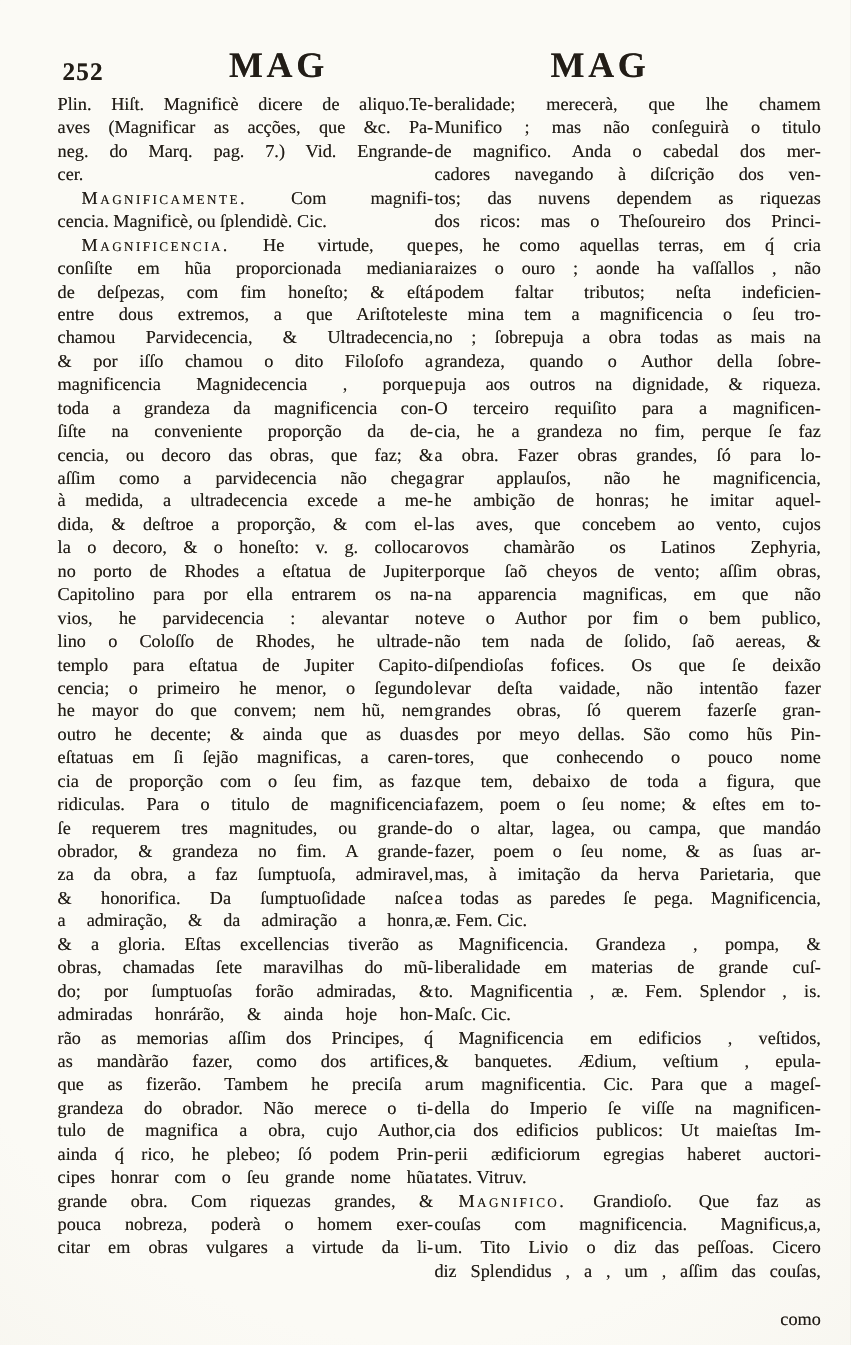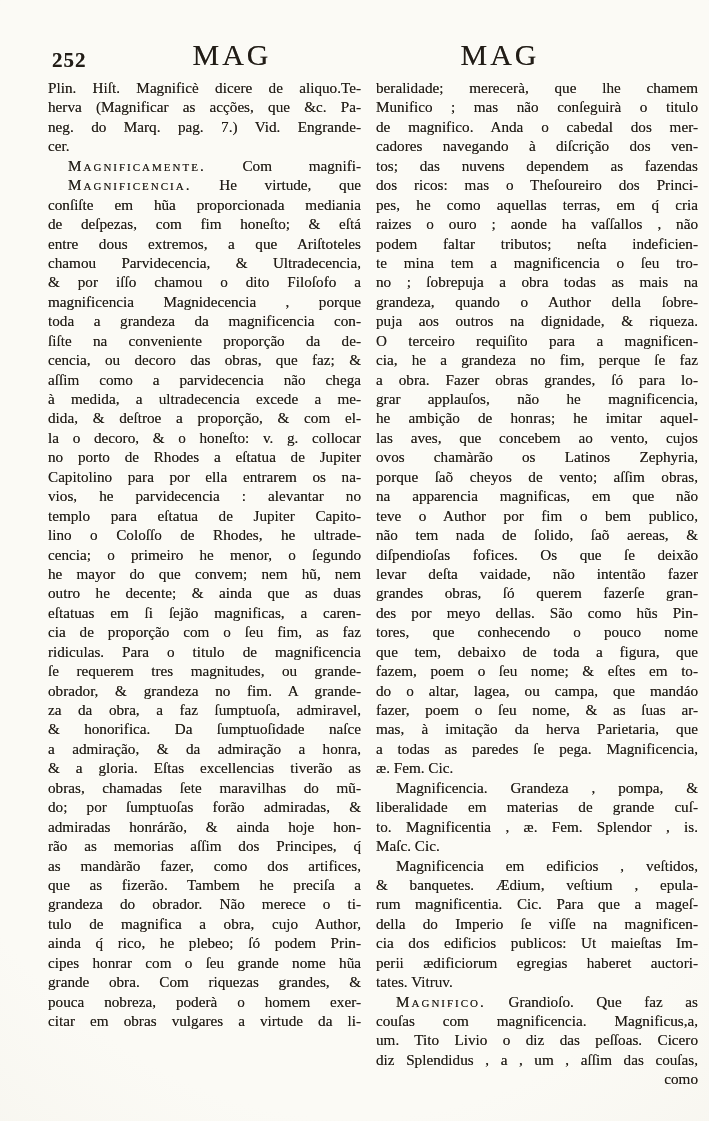--- a/index.html
+++ b/index.html
@@ -26,76 +26,77 @@
     top: 48px;
     font-size: 21px;
     font-weight: bold;
     letter-spacing: 1px;
   }
   .runhead {
     position: absolute;
     top: 38px;
     transform: translateX(-50%);
     font-size: 30px;
-    font-weight: normal;
+    font-weight: bold;
     letter-spacing: 3px;
   }
   .runhead-left  { left: 232px; }
   .runhead-right { left: 500px; }
   .col {
     position: absolute;
     top: 78px;
     font-size: 15.2px;
     line-height: 19.45px;
   }
   .col-left  { left: 48px;  width: 313px; }
-  .col-right { left: 376px; width: 322px; }
+  .col-right { left: 362px; width: 322px; }
   .line {
     text-align: justify;
     text-align-last: justify;
     height: 19.45px;
   }
   .line.endline   { text-align-last: left; }
-  .line.rightline { text-align-last: right; }
+  .line.rightline { text-align-last: right; margin-top: 21px; }
   .line.indent    { text-indent: 20px; }
   .it { }
   .sc { font-variant: small-caps; letter-spacing: 2px; }
 </style>
 </head>
 <body>
 
 <div class="page">
   <div class="pagenum">252</div>
   <div class="runhead runhead-left">MAG</div>
   <div class="runhead runhead-right">MAG</div>
   <div class="col col-left">
       <div class="line"><span class="it">Plin. Hiſt. Magnificè dicere de aliquo.Te-</span></div>
-      <div class="line"><span class="it">herva </span><span class="rm">(Magnificar as acções, que &amp;c. Pa-</span></div>
+      <div class="line"><span class="it">aves </span><span class="rm">(Magnificar as acções, que &amp;c. Pa-</span></div>
       <div class="line"><span class="rm">neg. do Marq. pag. 7.) </span><span class="it">Vid.</span><span class="rm"> Engrande-</span></div>
       <div class="line endline"><span class="rm">cer.</span></div>
       <div class="line indent"><span class="sc">Magnificamente.</span><span class="rm"> Com magnifi-</span></div>
+      <div class="line endline"><span class="rm">cencia. </span><span class="it">Magnificè</span><span class="rm">, ou </span><span class="it">ſplendidè. Cic.</span></div>
       <div class="line indent"><span class="sc">Magnificencia.</span><span class="rm"> He virtude, que</span></div>
       <div class="line"><span class="rm">conſiſte em hũa proporcionada mediania</span></div>
       <div class="line"><span class="rm">de deſpezas, com fim honeſto; &amp; eſtá</span></div>
       <div class="line"><span class="rm">entre dous extremos, a que Ariſtoteles</span></div>
       <div class="line"><span class="rm">chamou </span><span class="it">Parvidecencia,</span><span class="rm"> &amp; </span><span class="it">Ultradecencia,</span></div>
       <div class="line"><span class="rm">&amp; por iſſo chamou o dito Filoſofo a</span></div>
       <div class="line"><span class="rm">magnificencia </span><span class="it">Magnidecencia</span><span class="rm"> , porque</span></div>
       <div class="line"><span class="rm">toda a grandeza da magnificencia con-</span></div>
       <div class="line"><span class="rm">ſiſte na conveniente proporção da de-</span></div>
       <div class="line"><span class="rm">cencia, ou decoro das obras, que faz; &amp;</span></div>
       <div class="line"><span class="rm">aſſim como a parvidecencia não chega</span></div>
       <div class="line"><span class="rm">à medida, a ultradecencia excede a me-</span></div>
       <div class="line"><span class="rm">dida, &amp; deſtroe a proporção, &amp; com el-</span></div>
       <div class="line"><span class="rm">la o decoro, &amp; o honeſto: v. g. collocar</span></div>
       <div class="line"><span class="rm">no porto de Rhodes a eſtatua de Jupiter</span></div>
       <div class="line"><span class="rm">Capitolino para por ella entrarem os na-</span></div>
       <div class="line"><span class="rm">vios, he parvidecencia : alevantar no</span></div>
+      <div class="line"><span class="rm">lino o Coloſſo de Rhodes, he ultrade-</span></div>
       <div class="line"><span class="rm">templo para eſtatua de Jupiter Capito-</span></div>
-      <div class="line"><span class="rm">lino o Coloſſo de Rhodes, he ultrade-</span></div>
       <div class="line"><span class="rm">cencia; o primeiro he menor, o ſegundo</span></div>
       <div class="line"><span class="rm">he mayor do que convem; nem hũ, nem</span></div>
       <div class="line"><span class="rm">outro he decente; &amp; ainda que as duas</span></div>
       <div class="line"><span class="rm">eſtatuas em ſi ſejão magnificas, a caren-</span></div>
       <div class="line"><span class="rm">cia de proporção com o ſeu fim, as faz</span></div>
       <div class="line"><span class="rm">ridiculas. Para o titulo de magnificencia</span></div>
       <div class="line"><span class="rm">ſe requerem tres magnitudes, ou grande-</span></div>
       <div class="line"><span class="rm">obrador, &amp; grandeza no fim. A grande-</span></div>
       <div class="line"><span class="rm">za da obra, a faz ſumptuoſa, admiravel,</span></div>
       <div class="line"><span class="rm">&amp; honorifica. Da ſumptuoſidade naſce</span></div>
@@ -113,21 +114,21 @@
       <div class="line"><span class="rm">cipes honrar com o ſeu grande nome hũa</span></div>
       <div class="line"><span class="rm">grande obra. Com riquezas grandes, &amp;</span></div>
       <div class="line"><span class="rm">pouca nobreza, poderà o homem exer-</span></div>
       <div class="line"><span class="rm">citar em obras vulgares a virtude da li-</span></div>
     </div>
   <div class="col col-right">
       <div class="line"><span class="rm">beralidade; merecerà, que lhe chamem</span></div>
       <div class="line"><span class="it">Munifico</span><span class="rm"> ; mas não conſeguirà o titulo</span></div>
       <div class="line"><span class="rm">de magnifico. Anda o cabedal dos mer-</span></div>
       <div class="line"><span class="rm">cadores navegando à diſcrição dos ven-</span></div>
-      <div class="line"><span class="rm">tos; das nuvens dependem as fazendas</span></div>
+      <div class="line"><span class="rm">tos; das nuvens dependem as riquezas</span></div>
       <div class="line"><span class="rm">dos ricos: mas o Theſoureiro dos Princi-</span></div>
       <div class="line"><span class="rm">pes, he como aquellas terras, em q́ cria</span></div>
       <div class="line"><span class="rm">raizes o ouro ; aonde ha vaſſallos , não</span></div>
       <div class="line"><span class="rm">podem faltar tributos; neſta indeficien-</span></div>
       <div class="line"><span class="rm">te mina tem a magnificencia o ſeu tro-</span></div>
       <div class="line"><span class="rm">no ; ſobrepuja a obra todas as mais na</span></div>
       <div class="line"><span class="rm">grandeza, quando o Author della ſobre-</span></div>
       <div class="line"><span class="rm">puja aos outros na dignidade, &amp; riqueza.</span></div>
       <div class="line"><span class="rm">O terceiro requiſito para a magnificen-</span></div>
       <div class="line"><span class="rm">cia, he a grandeza no fim, perque ſe faz</span></div>

